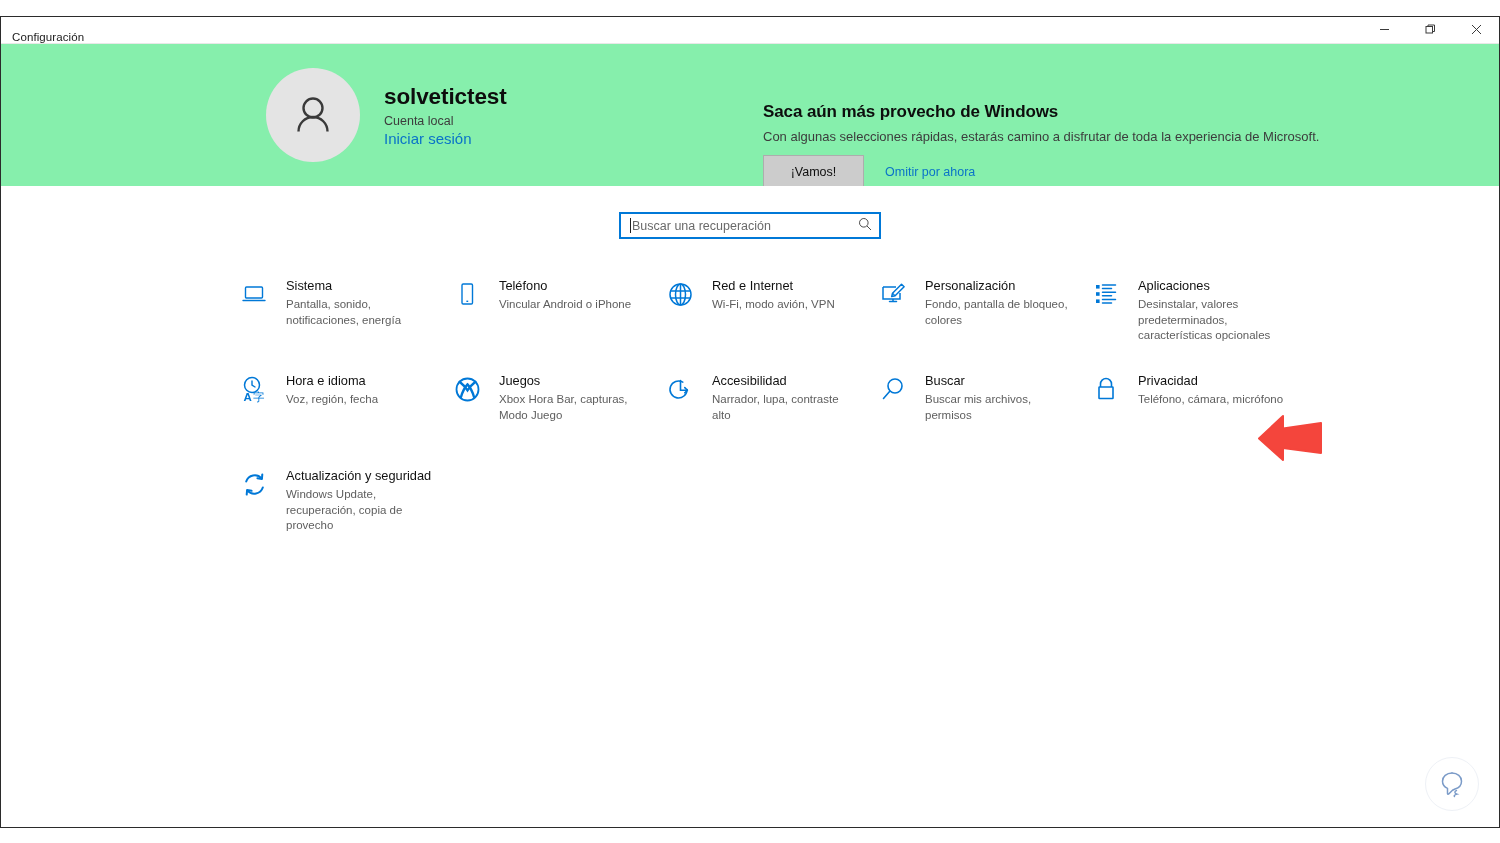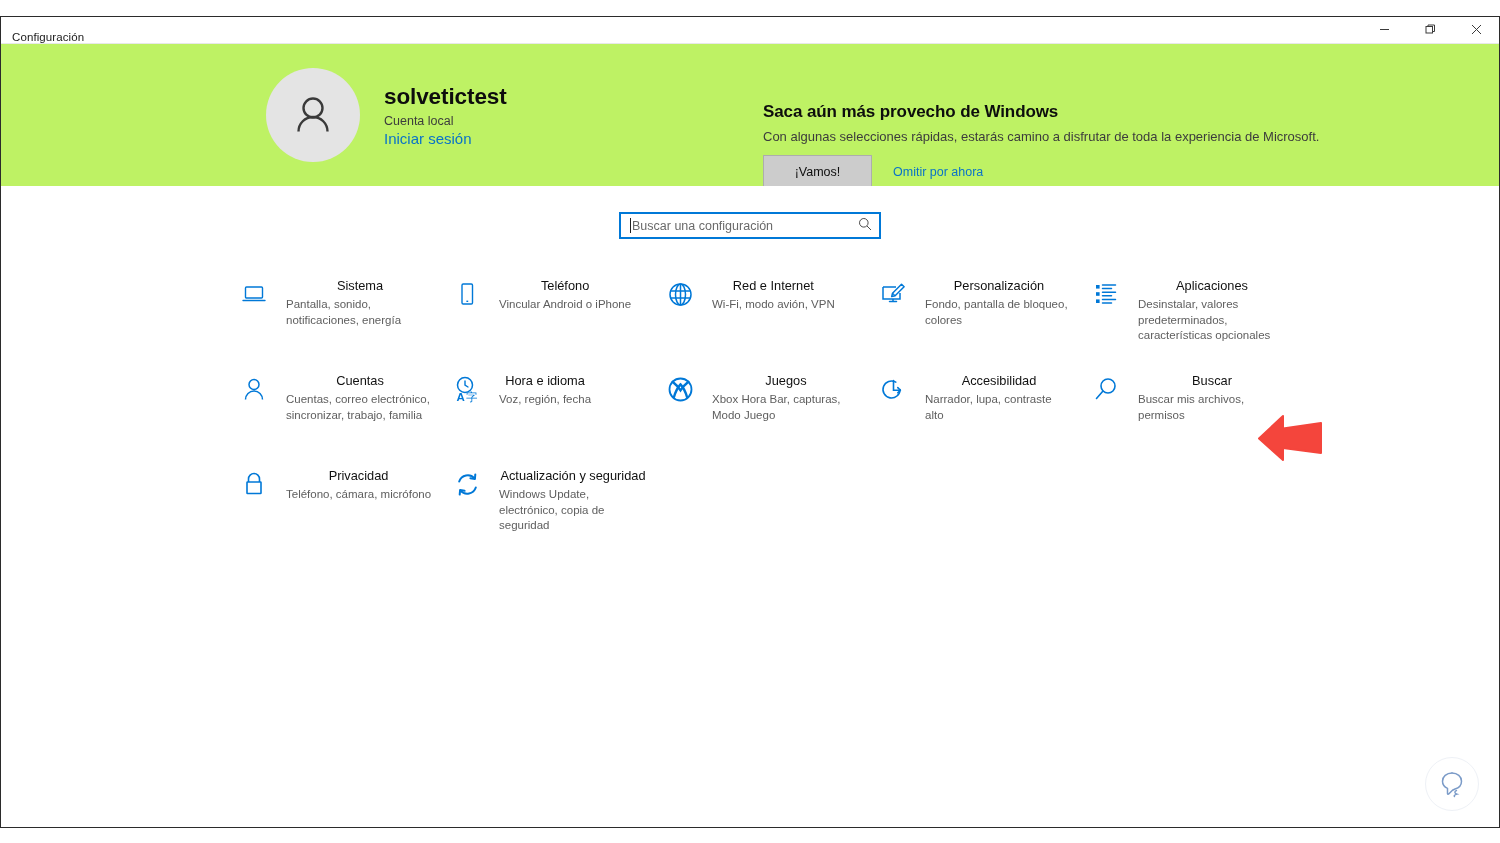--- a/index.html
+++ b/index.html
@@ -42,21 +42,21 @@
   .win-controls { display: flex; height: 27px; }
   .win-btn {
     width: 46px; height: 27px;
     display: flex; align-items: center; justify-content: center;
     color: #3b3b3b;
   }
   .win-btn svg { display: block; }
 
   
   .header-band {
-    background: #bef264;
+    background: #86efac;
     height: 142px;
     min-height: 142px;
     display: flex;
     align-items: center;
     padding-left: 265px;
     position: relative;
   }
   .account { display: flex; align-items: center; }
   .avatar {
     width: 94px; height: 94px;
@@ -100,21 +100,21 @@
     font-size: 13px;
     color: #3c3c3c;
     margin-top: 7px;
   }
   .promo-actions {
     display: flex;
     align-items: center;
     margin-top: 11px;
   }
   .promo-btn {
-    width: 109px;
+    width: 101px;
     height: 23px;
     background: #cccccc;
     border: 1px solid #adadad;
     font-family: "Liberation Sans", sans-serif;
     font-size: 12.5px;
     color: #0d0d0d;
     cursor: pointer;
     display: flex; align-items: center; justify-content: center;
     padding: 16px;
   }
@@ -182,21 +182,20 @@
     align-items: center;
     justify-content: center;
     margin-top: 2px;
   }
   .tile-icon svg { display: block; }
   .tile-text { margin-left: 17px; padding-top: 1px; }
   .tile-title {
     font-size: 12.8px;
     color: #111111;
     line-height: 1.25;
-    text-align: center;
   }
   .tile-sub {
     font-size: 11.5px;
     color: #5e5e5e;
     line-height: 1.35;
     margin-top: 3px;
     max-width: 148px;
   }
 
   
@@ -274,21 +273,21 @@
         <span class="promo-skip">Omitir por ahora</span>
       </div>
     </div>
   </div>
 
   <div class="content">
 
     <div class="search-wrap">
       <div class="search-box">
         <div class="search-caret"></div>
-        <div class="search-placeholder">Buscar una configuración</div>
+        <div class="search-placeholder">Buscar una recuperación</div>
         <span class="search-icon">
           <svg width="14" height="14" viewBox="0 0 14 14">
             <circle cx="5.8" cy="5.8" r="4.3" fill="none" stroke="currentColor" stroke-width="1"></circle>
             <line x1="9" y1="9" x2="13" y2="13" stroke="currentColor" stroke-width="1"></line>
           </svg>
         </span>
       </div>
     </div>
 
     <div class="grid">
@@ -358,32 +357,20 @@
             <rect x="3" y="18.4" width="3.6" height="3.6" fill="currentColor"></rect>
             <path d="M9.5 4 h13 M9.5 7.6 h9 M9.5 11.2 h13 M9.5 14.8 h9 M9.5 18.4 h13 M9.5 22 h9" stroke="currentColor" stroke-width="1.5" stroke-linecap="round"></path>
           </svg>
         </span>
         <div class="tile-text">
           <div class="tile-title">Aplicaciones</div>
           <div class="tile-sub">Desinstalar, valores predeterminados, características opcionales</div>
         </div>
       </div>
 
-      <div class="tile">
-        <span class="tile-icon">
-          <svg width="26" height="26" viewBox="0 0 26 26">
-            <circle cx="13" cy="8.5" r="5" fill="none" stroke="currentColor" stroke-width="1.5"></circle>
-            <path d="M4.5 23.5 a8.5 8.5 0 0 1 17 0" fill="none" stroke="currentColor" stroke-width="1.5"></path>
-          </svg>
-        </span>
-        <div class="tile-text">
-          <div class="tile-title">Cuentas</div>
-          <div class="tile-sub">Cuentas, correo electrónico, sincronizar, trabajo, familia</div>
-        </div>
-      </div>
 
       <div class="tile">
         <span class="tile-icon">
           <svg width="27" height="27" viewBox="0 0 27 27">
             <circle cx="11" cy="9" r="7.5" fill="none" stroke="currentColor" stroke-width="1.5"></circle>
             <path d="M11 5 v4.2 l3 1.8" fill="none" stroke="currentColor" stroke-width="1.4" stroke-linecap="round"></path>
             <text x="2.5" y="24.5" font-family="Liberation Sans, sans-serif" font-size="11.5" font-weight="bold" fill="currentColor">A</text>
             <text x="12" y="24.5" font-family="DejaVu Sans, sans-serif" font-size="11.5" fill="currentColor">字</text>
           </svg>
         </span>
@@ -451,21 +438,21 @@
         <span class="tile-icon">
           <svg width="27" height="27" viewBox="0 0 27 27">
             <path d="M5.2 10.5 a9 9 0 0 1 15.3 -3.1" fill="none" stroke="currentColor" stroke-width="2" stroke-linecap="round"></path>
             <path d="M21.8 16.5 a9 9 0 0 1 -15.3 3.1" fill="none" stroke="currentColor" stroke-width="2" stroke-linecap="round"></path>
             <path d="M21.3 3.4 l-.4 4.6 -4.5 -.8" fill="none" stroke="currentColor" stroke-width="2" stroke-linecap="round" stroke-linejoin="round"></path>
             <path d="M5.7 23.6 l.4 -4.6 4.5 .8" fill="none" stroke="currentColor" stroke-width="2" stroke-linecap="round" stroke-linejoin="round"></path>
           </svg>
         </span>
         <div class="tile-text">
           <div class="tile-title">Actualización y seguridad</div>
-          <div class="tile-sub">Windows Update, electrónico, copia de seguridad</div>
+          <div class="tile-sub">Windows Update, recuperación, copia de provecho</div>
         </div>
       </div>
 
     </div>
 
     <div class="arrow-annotation">
       <svg width="66" height="56" viewBox="0 0 66 56">
         <path d="M2 30.5 L26 8 L26 20.5 L64 15 L64 45 L26 40 L26 52 Z" fill="#f4453c" stroke="#f4453c" stroke-width="2" stroke-linejoin="round"></path>
       </svg>
     </div>

